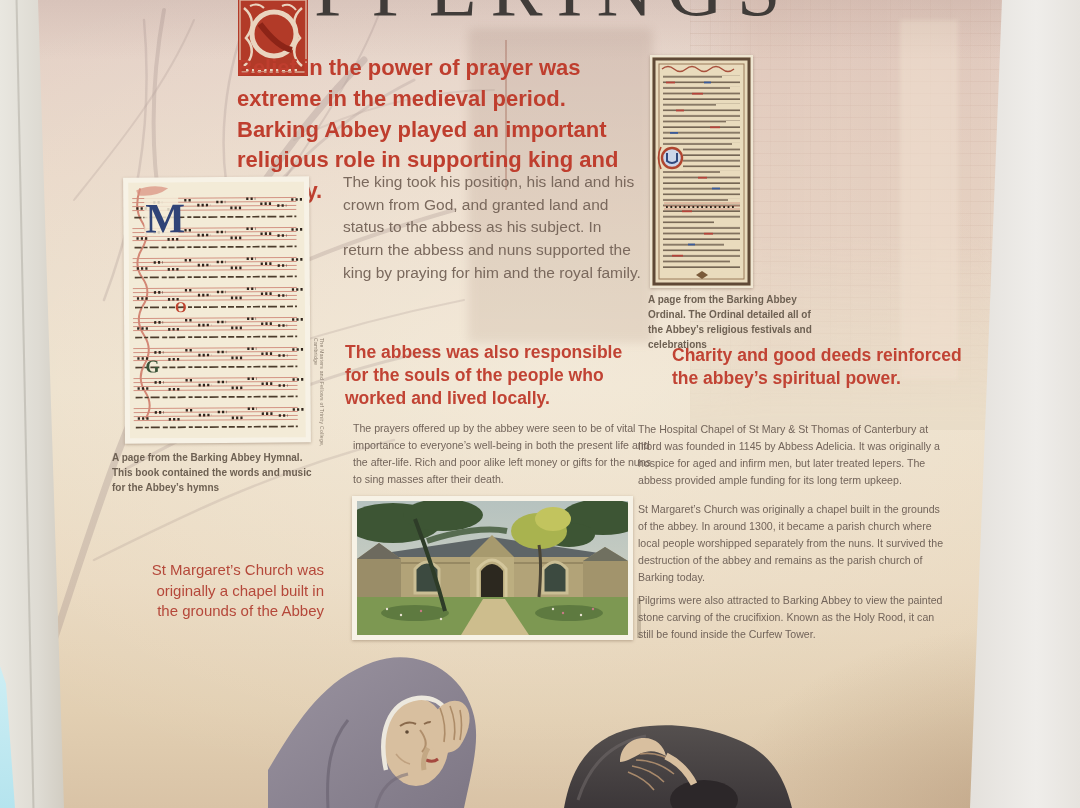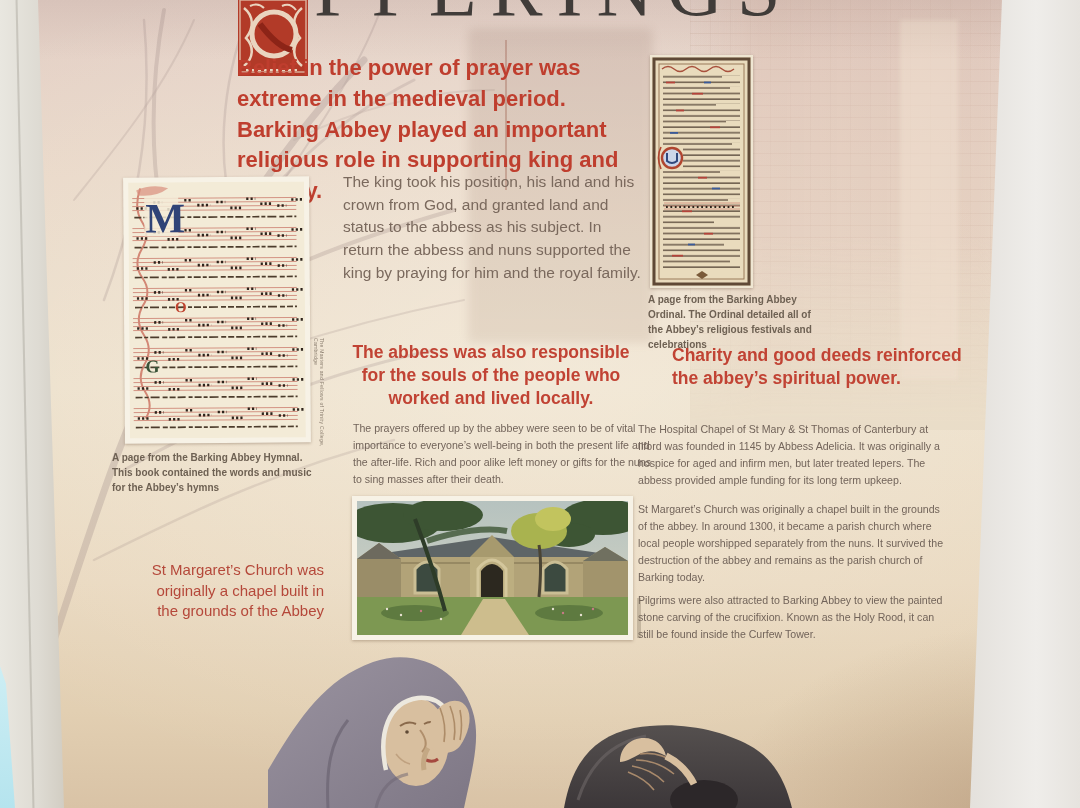--- a/index.html
+++ b/index.html
@@ -39,21 +39,21 @@
   .vignette-top{left:0;top:0;width:1080px;height:60px;background:linear-gradient(180deg,rgba(120,90,80,.10),rgba(120,90,80,0));}
   
   .title-clip{left:314px;top:0;width:580px;height:25px;overflow:hidden;}
   .title-clip span{position:absolute;left:0;top:-56px;font-family:"Liberation Serif",serif;
     font-size:78px;font-weight:400;letter-spacing:14px;color:#403c39;white-space:nowrap;}
   .initial-block{left:238px;top:0;width:70px;height:76px;}
   
   .intro{left:237px;top:53px;width:414px;font-size:22px;font-weight:bold;line-height:1.4;color:#bf3e2e;}
   .kingpara{left:343px;top:171px;width:300px;font-size:15.5px;line-height:1.46;color:#7a695d;}
   .redhead{font-size:17.5px;font-weight:bold;line-height:1.3;color:#c14334;}
-  .abbess-head{left:345px;top:341px;width:292px;text-align:center;}
+  .abbess-head{left:345px;top:341px;width:292px;}
   .charity-head{left:640px;top:344px;width:300px;margin-left:32px;}
   .smallbody{font-size:10.6px;line-height:1.6;color:#72645a;}
   .abbess-body{left:345px;top:420px;width:300px;margin-left:8px;}
   .charity-p1{left:638px;top:421px;width:308px;}
   .charity-p2{left:638px;top:501px;width:308px;}
   .charity-p3{left:638px;top:592px;width:308px;}
   .callout{left:148px;top:560px;width:176px;font-size:15px;line-height:1.38;color:#b5483a;text-align:right;}
   .caption{font-size:10px;font-weight:bold;line-height:1.5;color:#6e6153;}
   .hymnal-cap{left:112px;top:450px;width:205px;}
   .ordinal-cap{left:648px;top:292px;width:165px;}

